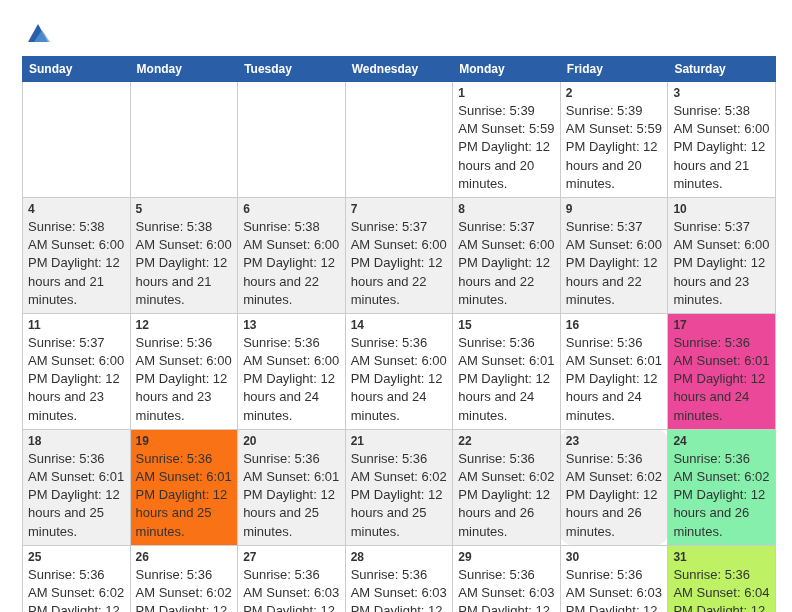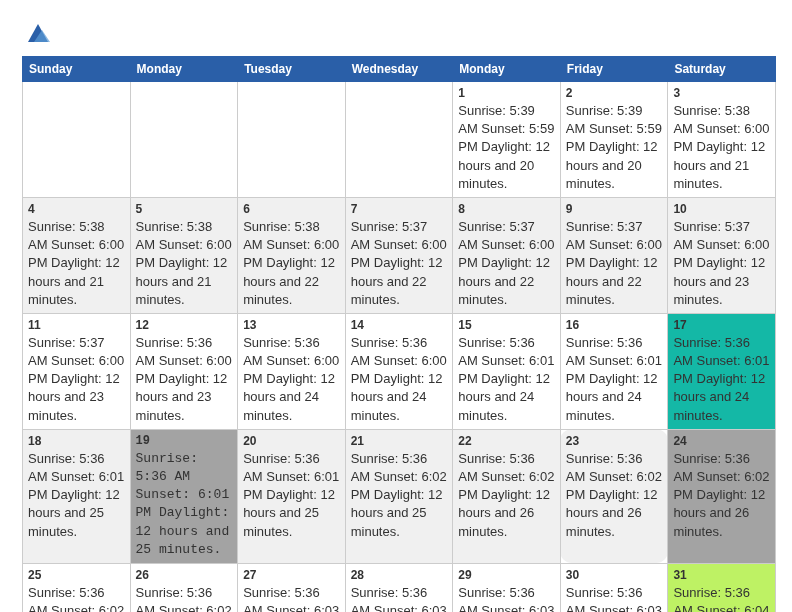--- a/index.html
+++ b/index.html
@@ -250,37 +250,37 @@
 Daylight: 12 hours
 and 24 minutes.</div>
           </td>
           <td style="background: rgb(255, 255, 255);">
             <span class="day-num">16</span>
             <div class="day-cell-content">Sunrise: 5:36 AM
 Sunset: 6:01 PM
 Daylight: 12 hours
 and 24 minutes.</div>
           </td>
-          <td style="background: #14b8a6;">
+          <td style="background: #ec4899;">
             <span class="day-num">17</span>
             <div class="day-cell-content">Sunrise: 5:36 AM
 Sunset: 6:01 PM
 Daylight: 12 hours
 and 24 minutes.</div>
           </td>
         </tr>
         <tr>
           <td style="background: rgb(240, 240, 240);">
             <span class="day-num">18</span>
             <div class="day-cell-content">Sunrise: 5:36 AM
 Sunset: 6:01 PM
 Daylight: 12 hours
 and 25 minutes.</div>
           </td>
-          <td style="background: #a3a3a3; font-family: Liberation Mono, monospace;">
+          <td style="background: #f97316;">
             <span class="day-num">19</span>
             <div class="day-cell-content">Sunrise: 5:36 AM
 Sunset: 6:01 PM
 Daylight: 12 hours
 and 25 minutes.</div>
           </td>
           <td style="background: rgb(240, 240, 240);">
             <span class="day-num">20</span>
             <div class="day-cell-content">Sunrise: 5:36 AM
 Sunset: 6:01 PM
@@ -301,21 +301,21 @@
 Daylight: 12 hours
 and 26 minutes.</div>
           </td>
           <td style="background: rgb(240, 240, 240); border-radius: 12px;">
             <span class="day-num">23</span>
             <div class="day-cell-content">Sunrise: 5:36 AM
 Sunset: 6:02 PM
 Daylight: 12 hours
 and 26 minutes.</div>
           </td>
-          <td style="background: #a3a3a3;">
+          <td style="background: #86efac;">
             <span class="day-num">24</span>
             <div class="day-cell-content">Sunrise: 5:36 AM
 Sunset: 6:02 PM
 Daylight: 12 hours
 and 26 minutes.</div>
           </td>
         </tr>
         <tr>
           <td style="background: rgb(255, 255, 255);">
             <span class="day-num">25</span>

